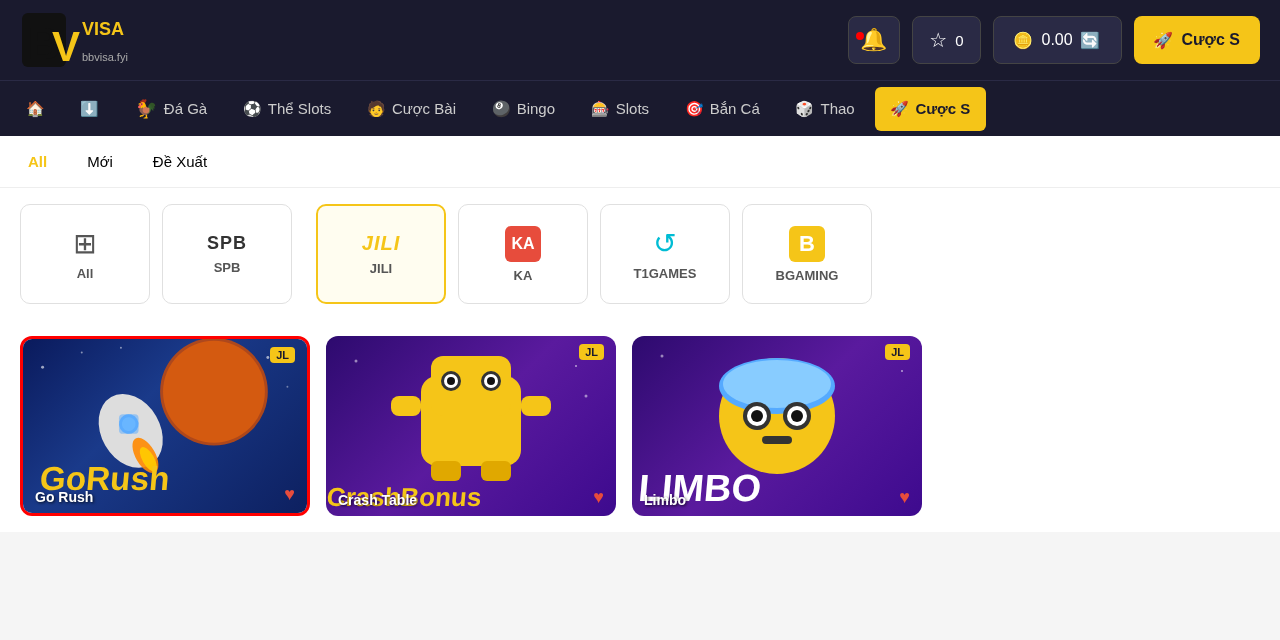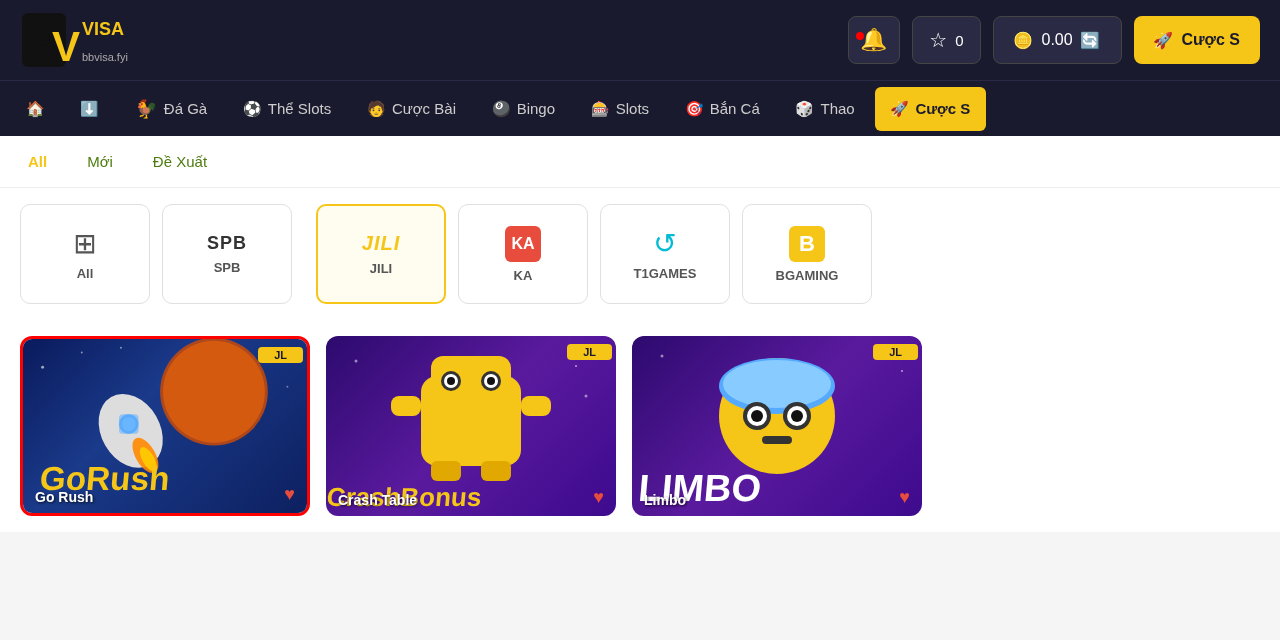--- a/index.html
+++ b/index.html
@@ -113,21 +113,21 @@
     .filter-bar {
       display: flex;
       align-items: center;
       background: white;
       padding: 0 20px;
       height: 52px;
       gap: 24px;
       border-bottom: 1px solid #eee;
     }
     .filter-tab {
-      color: #4d7c0f;
+      color: #000000;
       font-size: 15px;
       cursor: pointer;
       padding: 4px 8px;
       border-radius: 4px;
     }
     .filter-tab.active {
       color: #f5c518;
       font-weight: bold;
     }
 
@@ -243,26 +243,26 @@
       position: absolute;
       bottom: 8px;
       right: 12px;
       color: #e74c3c;
       font-size: 18px;
       z-index: 10;
     }
     .game-tag {
       position: absolute;
       top: 8px;
-      right: 4px;
+      right: 12px;
       background: #f5c518;
       color: #1a1a2e;
       font-size: 11px;
       font-weight: bold;
-      padding: 2px 16px;
+      padding: 2px 6px;
       border-radius: 4px;
       z-index: 10;
     }
 
     
     .ka-icon-wrap {
       display: inline-flex;
       align-items: center;
       justify-content: center;
       width: 36px;

